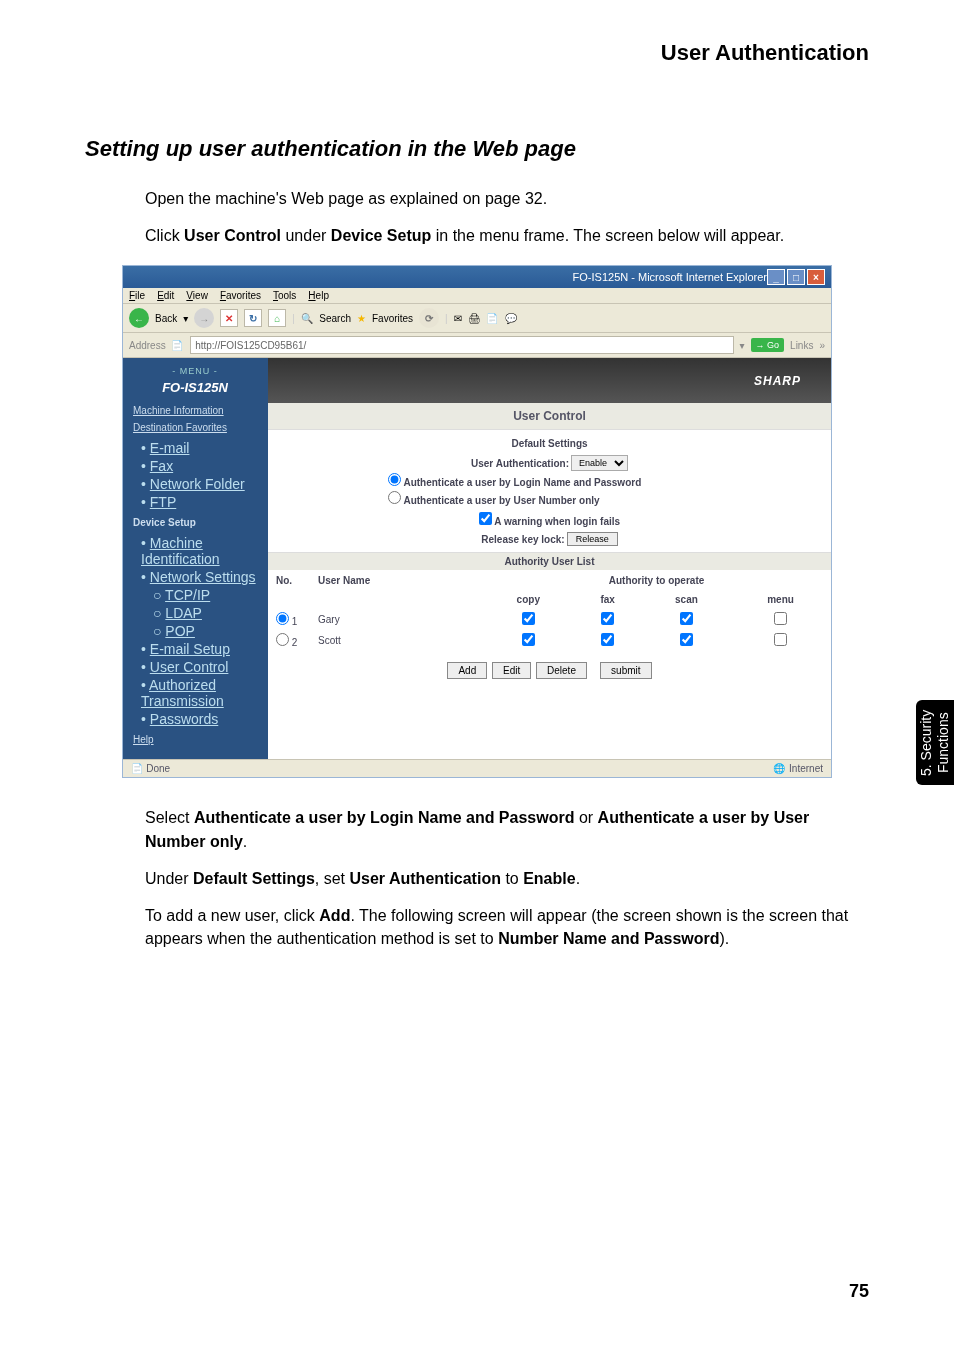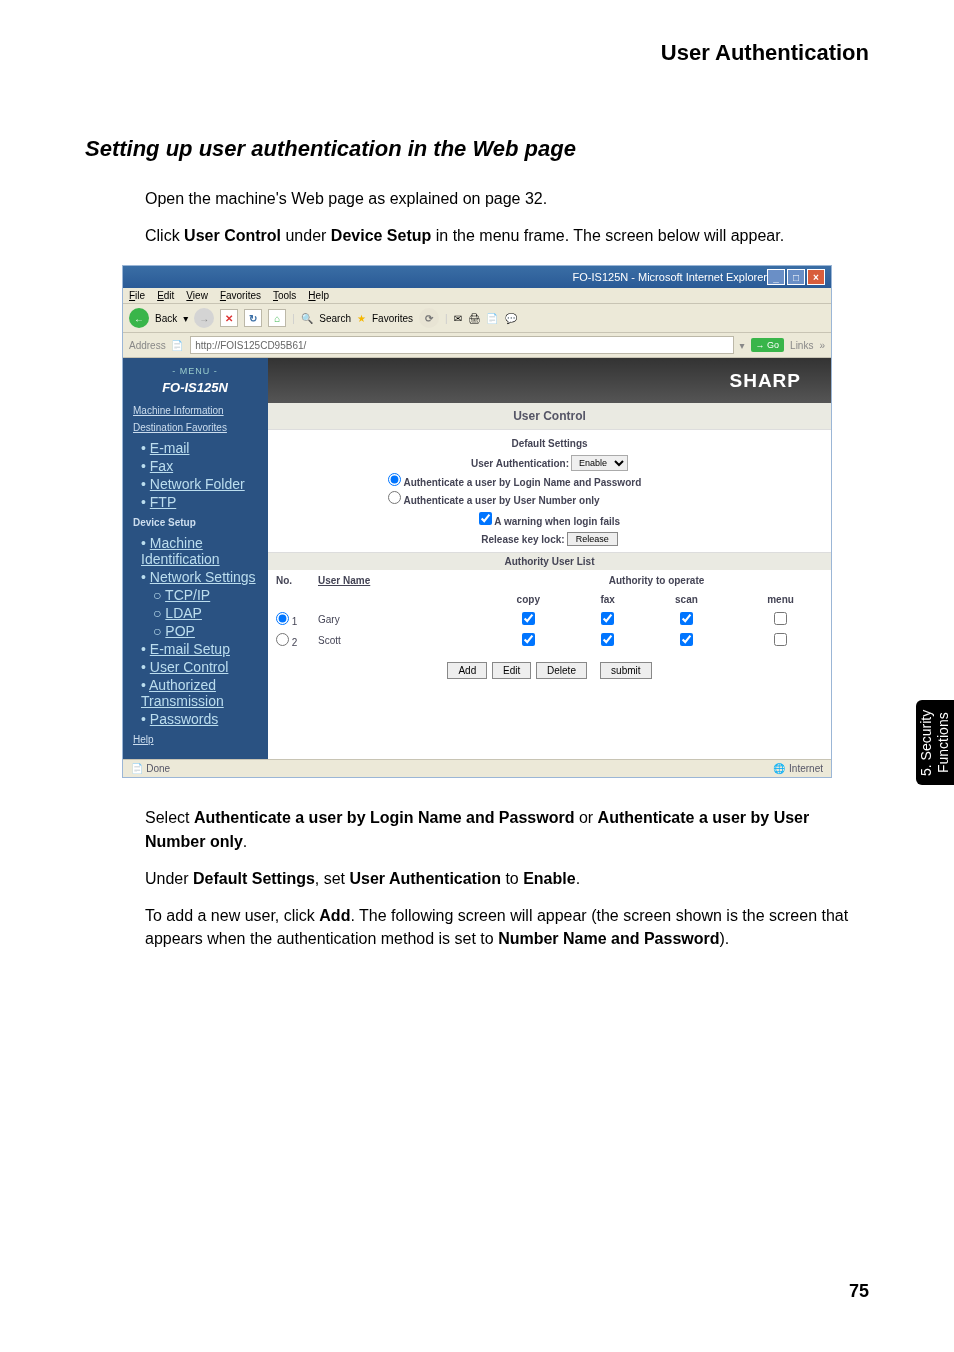--- a/index.html
+++ b/index.html
@@ -103,21 +103,21 @@
   .sidebar .model{color:#fff;font-style:italic;font-weight:bold;font-size:13px;text-align:center;margin-bottom:10px;}
   .sidebar .sec-link{color:#cde;text-decoration:underline;display:block;margin:6px 0;font-size:10px;}
   .sidebar ul{list-style:none;padding-left:8px;margin:2px 0 6px 0;}
   .sidebar ul li{color:#bde;font-size:14px;padding:1px 0;}
   .sidebar ul li.sub{padding-left:12px;color:#9dc;}
   .sidebar ul li a{color:#bde;text-decoration:underline;}
   .sidebar ul li::before{content:"• ";color:#bde;}
   .sidebar ul li.sub::before{content:"○ ";}
   .mainpane{flex:1;background:#fff;}
   .banner{height:45px;background:linear-gradient(#333,#555);display:flex;justify-content:flex-end;align-items:center;padding-right:30px;}
-  .banner .logo{color:#fff;font-weight:bold;font-size:19px;letter-spacing:1px;}
+  .banner .logo{color:#fff;font-weight:bold;font-style:italic;font-size:12px;letter-spacing:1px;}
   .panel-title{background:#eaeae2;text-align:center;padding:6px;font-size:12px;font-weight:bold;color:#556;border-bottom:1px solid #ddd;}
   .subhead{text-align:center;font-weight:bold;font-size:10px;color:#445;padding:4px;margin-top:4px;}
   .formrow{display:flex;justify-content:center;align-items:center;gap:2px;font-size:10px;font-weight:bold;padding:2px;color:#445;}
   .formrow select,.formrow input[type=text]{font-size:9px;border:1px solid #aaa;padding:1px 3px;}
   .radio-row{font-size:10px;font-weight:bold;color:#445;text-align:left;padding-left:120px;line-height:1.6;}
   .checkrow{text-align:center;font-size:10px;font-weight:bold;color:#445;padding:3px;}
   .tablehead{background:#eaeae2;text-align:center;font-size:10px;font-weight:bold;padding:3px;color:#445;border-top:1px solid #ddd;margin-top:4px;}
   table.users{width:100%;font-size:10px;color:#445;}
   table.users th{font-weight:bold;text-align:left;padding:3px 6px;}
   table.users td{padding:2px 6px;}
@@ -259,21 +259,21 @@
       </div>
       <div class="formrow">
         <span>Release key lock:</span>
         <button style="font-size:9px;padding:1px 8px;border:1px solid #888;background:#eee;">Release</button>
       </div>
       <div class="tablehead">Authority User List</div>
       <table class="users">
         <tbody>
             <tr>
           <th style="width:40px;">No.</th>
-          <th style="width:170px;text-decoration:underline;">User Name</th>
+          <th style="width:170px;">User Name</th>
           <th colspan="4" style="text-align:center;">Authority to operate</th>
         </tr>
         <tr>
           <th></th>
               <th></th>
           <th style="text-align:center;">copy</th>
           <th style="text-align:center;">fax</th>
           <th style="text-align:center;">scan</th>
           <th style="text-align:center;">menu</th>
         </tr>

